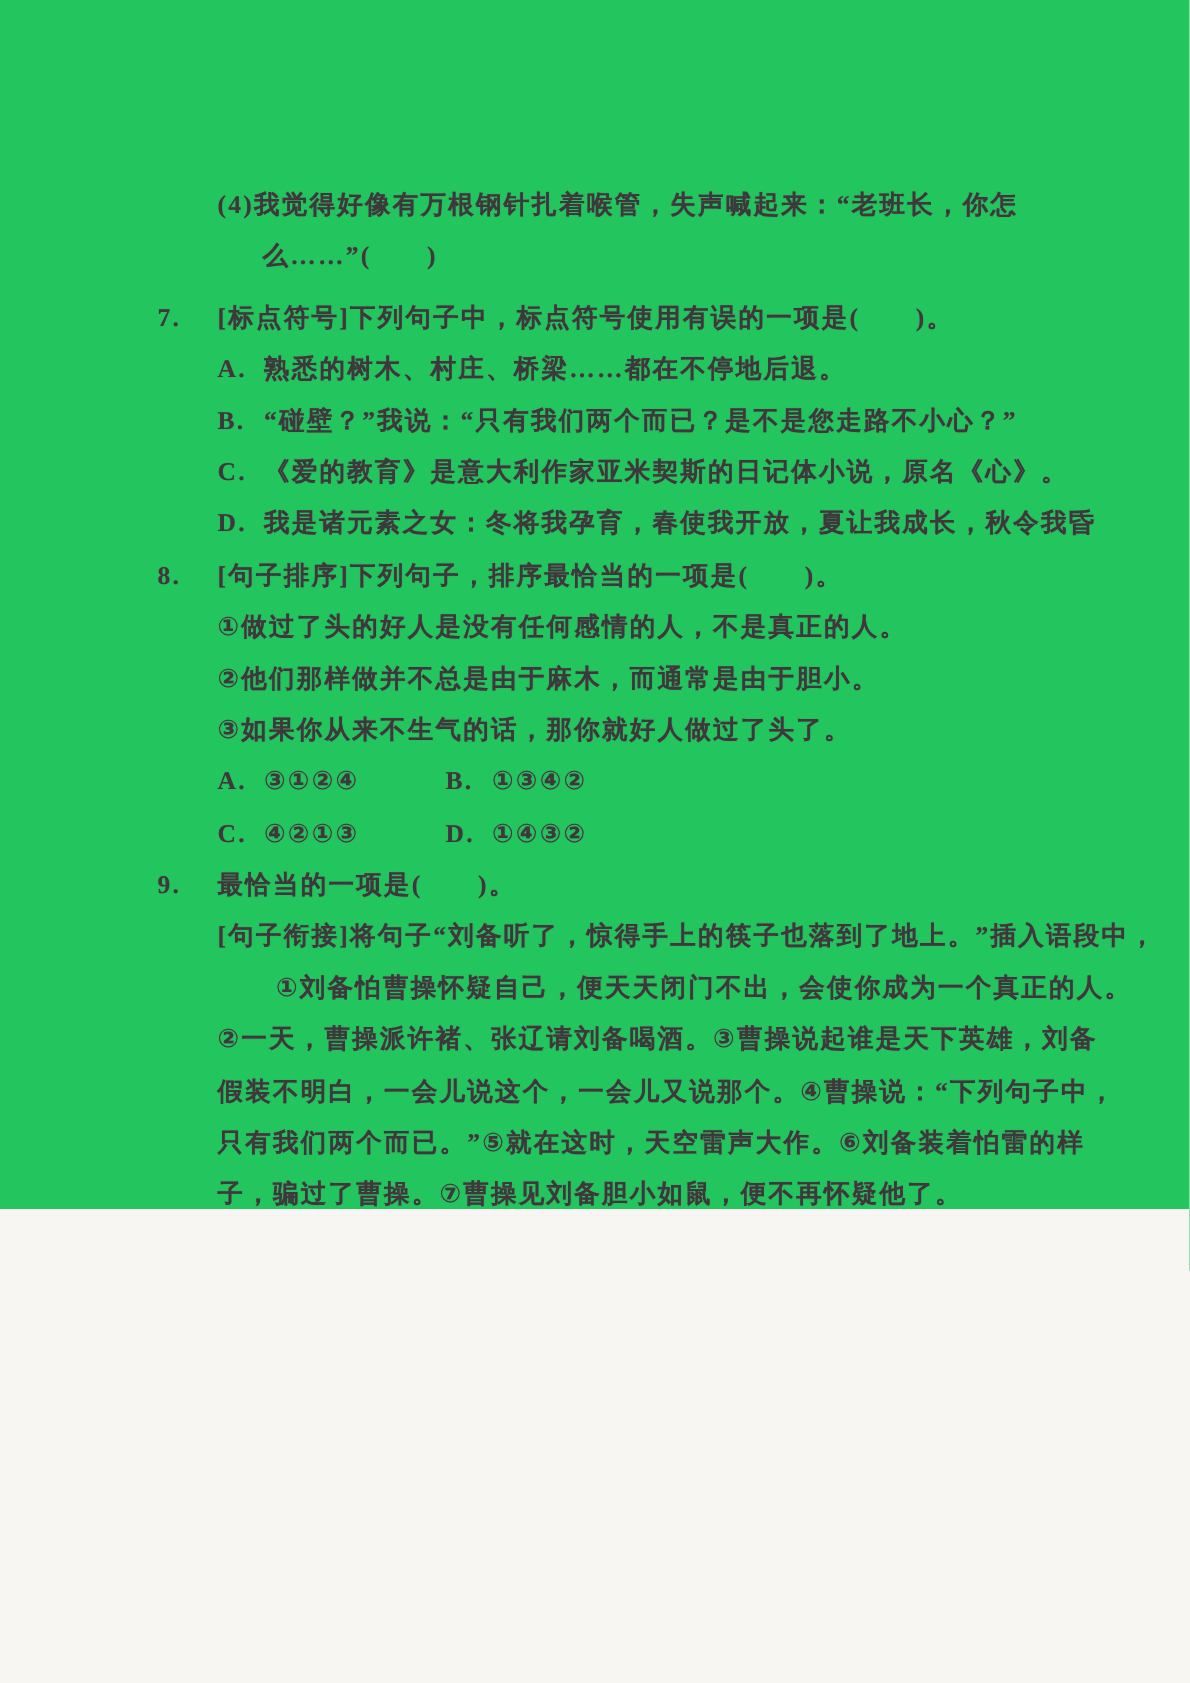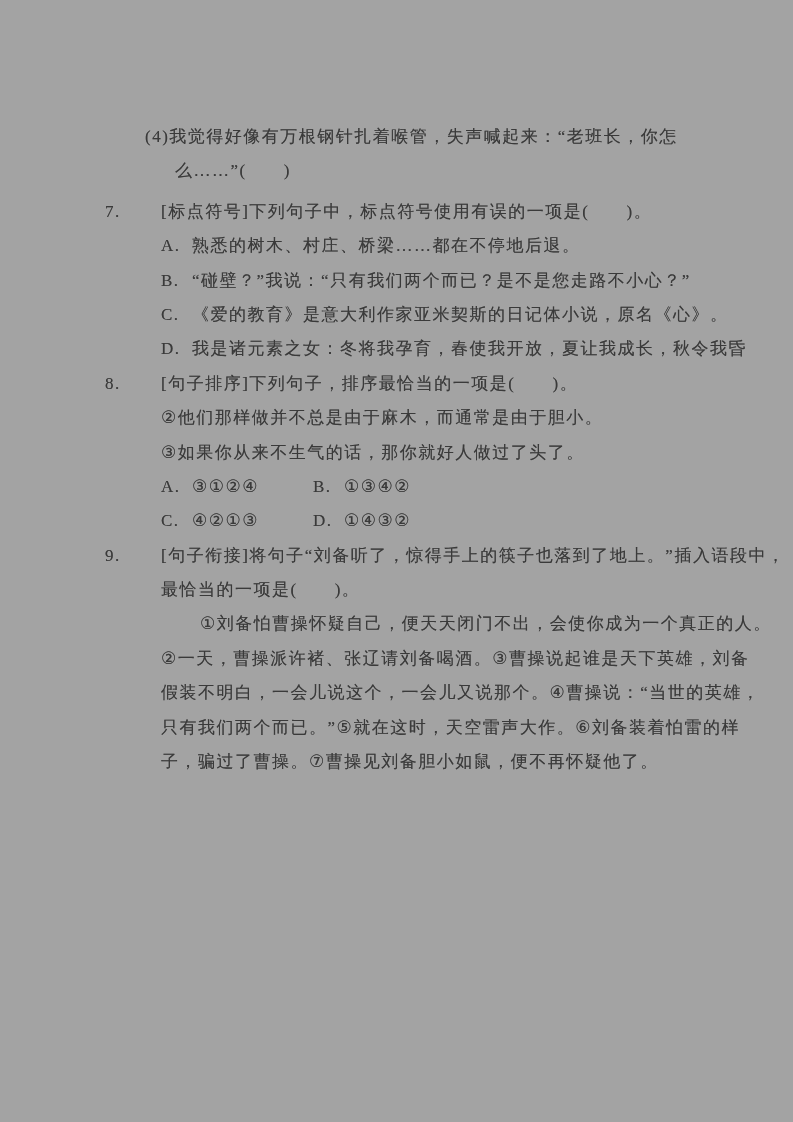--- a/index.html
+++ b/index.html
@@ -1,27 +1,28 @@
 <!DOCTYPE html>
 <html><head>
 <meta charset="utf-8">
 <style>
   * { margin: 0; padding: 0; box-sizing: border-box; }
   html, body { background: #f7f6f3; }
   .page {
     position: relative;
     width: 793px;
-    height: 1122px;
-    background: #a3a3a3;
+    height: 806px;
+    background: #22c55e;
     font-family: "Liberation Serif", "DejaVu Serif", "DejaVu Sans", serif;
     color: #3a3a3a;
     font-size: 17px;
     letter-spacing: 1.5px;
     text-shadow: 0 0 0.5px #6a6a6a;
     overflow: hidden;
+    font-weight: bold;
   }
   .content {
     position: absolute;
     left: 105px;
     top: 120px;
     width: 640px;
   }
   .tline {
     height: 34.4px;
     line-height: 34.4px;
@@ -32,21 +33,21 @@
   .cont { padding-left: 30px; }
   
   .question { display: flex; }
   .q7 { margin-top: 6px; }
   .q-num {
     width: 40px;
     flex: none;
     height: 34.4px;
     line-height: 34.4px;
   }
-  .q-body { flex: 1; min-width: 0; margin-left: 16px; }
+  .q-body { flex: 1; min-width: 0; }
   .option { display: flex; }
   .opt-label {
     width: 31px;
     flex: none;
     height: 34.4px;
     line-height: 34.4px;
   }
   .opt-lines { flex: 1; min-width: 0; }
   .choice-row { display: flex; }
   .choice { display: flex; }
@@ -92,20 +93,21 @@
             <div class="tline">我是诸元素之女：冬将我孕育，春使我开放，夏让我成长，秋令我昏</div>
           </div>
         </div>
       </div>
     </div>
 
     <div class="question">
       <div class="q-num">8.</div>
       <div class="q-body">
         <div class="tline"><span>[句子排序]</span><span>下列句子，排序最恰当的一项是(　　)。</span></div>
+        <div class="tline">①做过了头的好人是没有任何感情的人，不是真正的人。</div>
         <div class="tline">②他们那样做并不总是由于麻木，而通常是由于胆小。</div>
         <div class="tline">③如果你从来不生气的话，那你就好人做过了头了。</div>
         <div class="choice-row">
           <div class="choice col1">
             <span class="opt-label">A.</span>
             <span class="tline">③①②④</span>
           </div>
           <div class="choice">
             <span class="opt-label">B.</span>
             <span class="tline">①③④②</span>
@@ -120,26 +122,26 @@
             <span class="opt-label">D.</span>
             <span class="tline">①④③②</span>
           </div>
         </div>
       </div>
     </div>
 
     <div class="question">
       <div class="q-num">9.</div>
       <div class="q-body">
+        <div class="tline">最恰当的一项是(　　)。</div>
         <div class="tline"><span>[句子衔接]</span><span>将句子“刘备听了，惊得手上的筷子也落到了地上。”插入语段中，</span></div>
-        <div class="tline">最恰当的一项是(　　)。</div>
         <div>
           <div class="tline indent2">①刘备怕曹操怀疑自己，便天天闭门不出，会使你成为一个真正的人。</div>
           <div class="tline">②一天，曹操派许褚、张辽请刘备喝酒。③曹操说起谁是天下英雄，刘备</div>
-          <div class="tline">假装不明白，一会儿说这个，一会儿又说那个。④曹操说：“当世的英雄，</div>
+          <div class="tline">假装不明白，一会儿说这个，一会儿又说那个。④曹操说：“下列句子中，</div>
           <div class="tline">只有我们两个而已。”⑤就在这时，天空雷声大作。⑥刘备装着怕雷的样</div>
           <div class="tline">子，骗过了曹操。⑦曹操见刘备胆小如鼠，便不再怀疑他了。</div>
         </div>
       </div>
     </div>
 
   </div>
 </div>
 
 </body></html>

